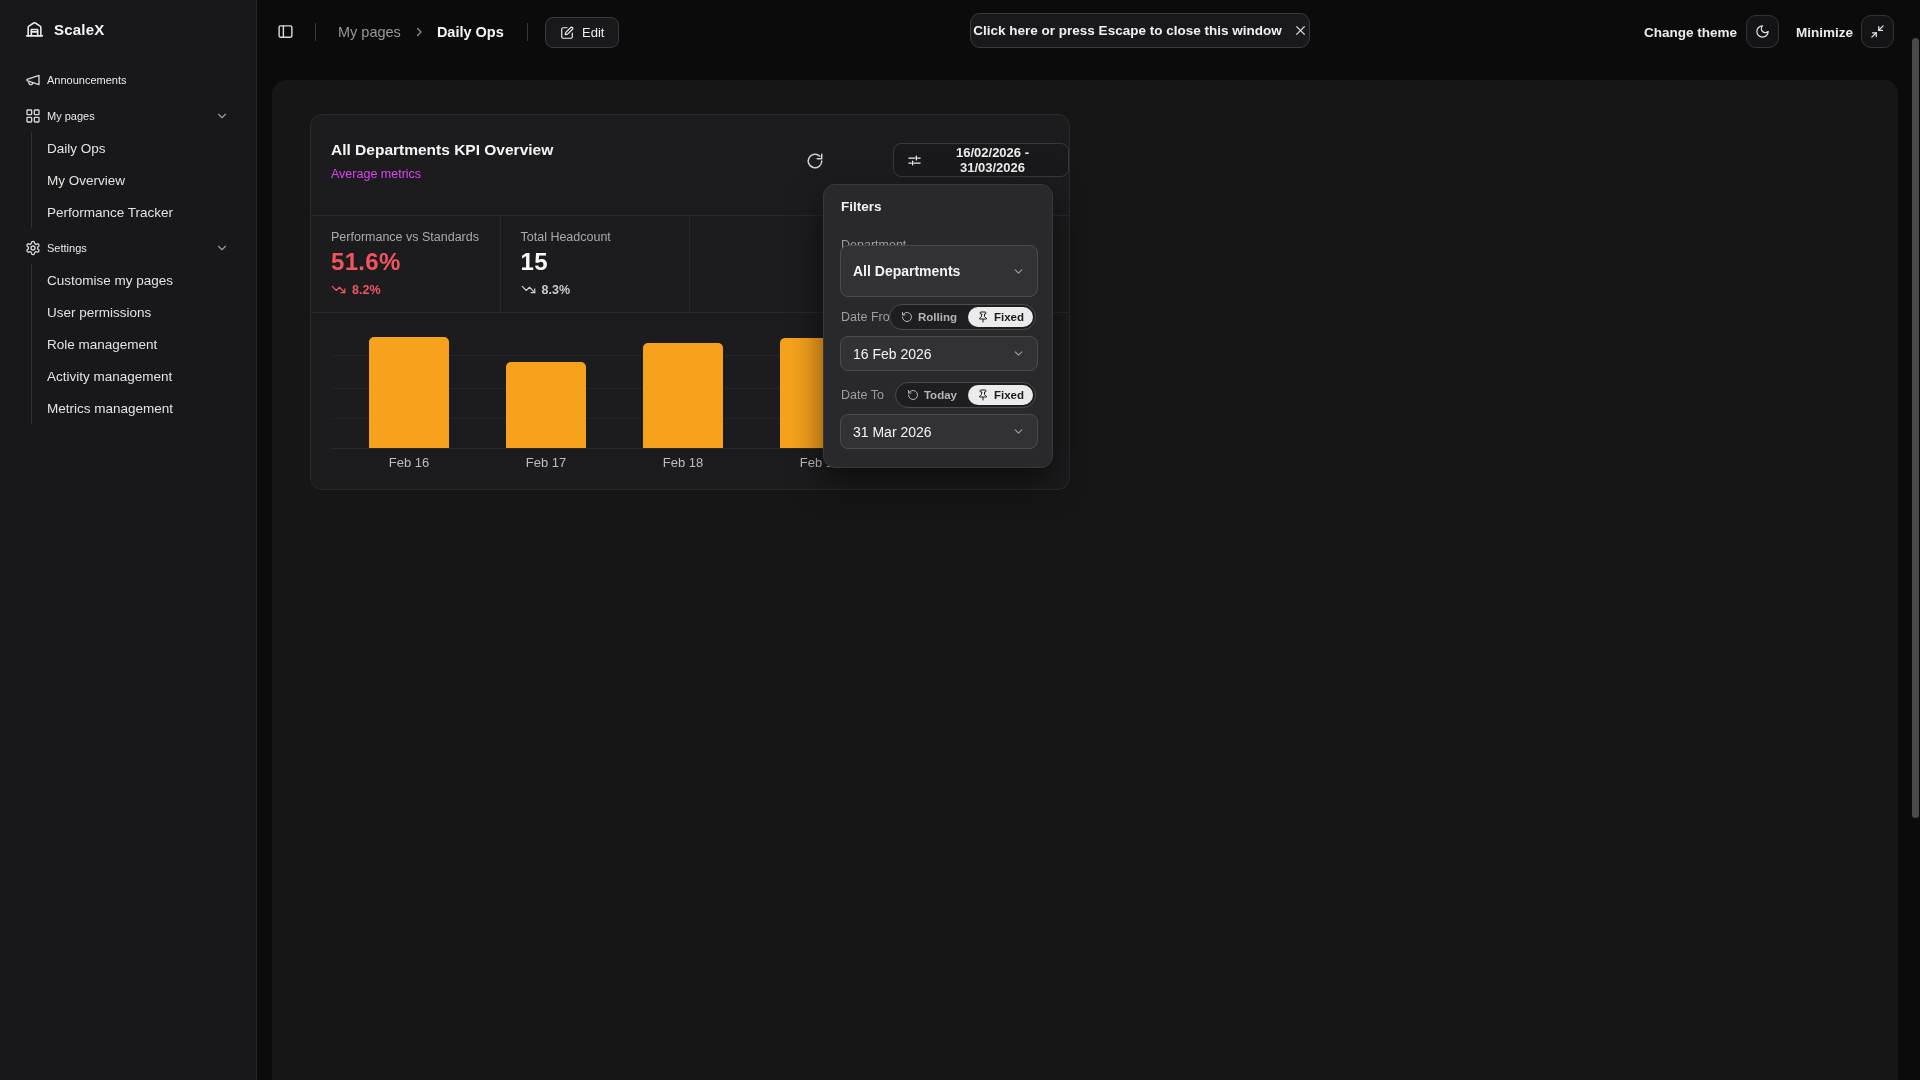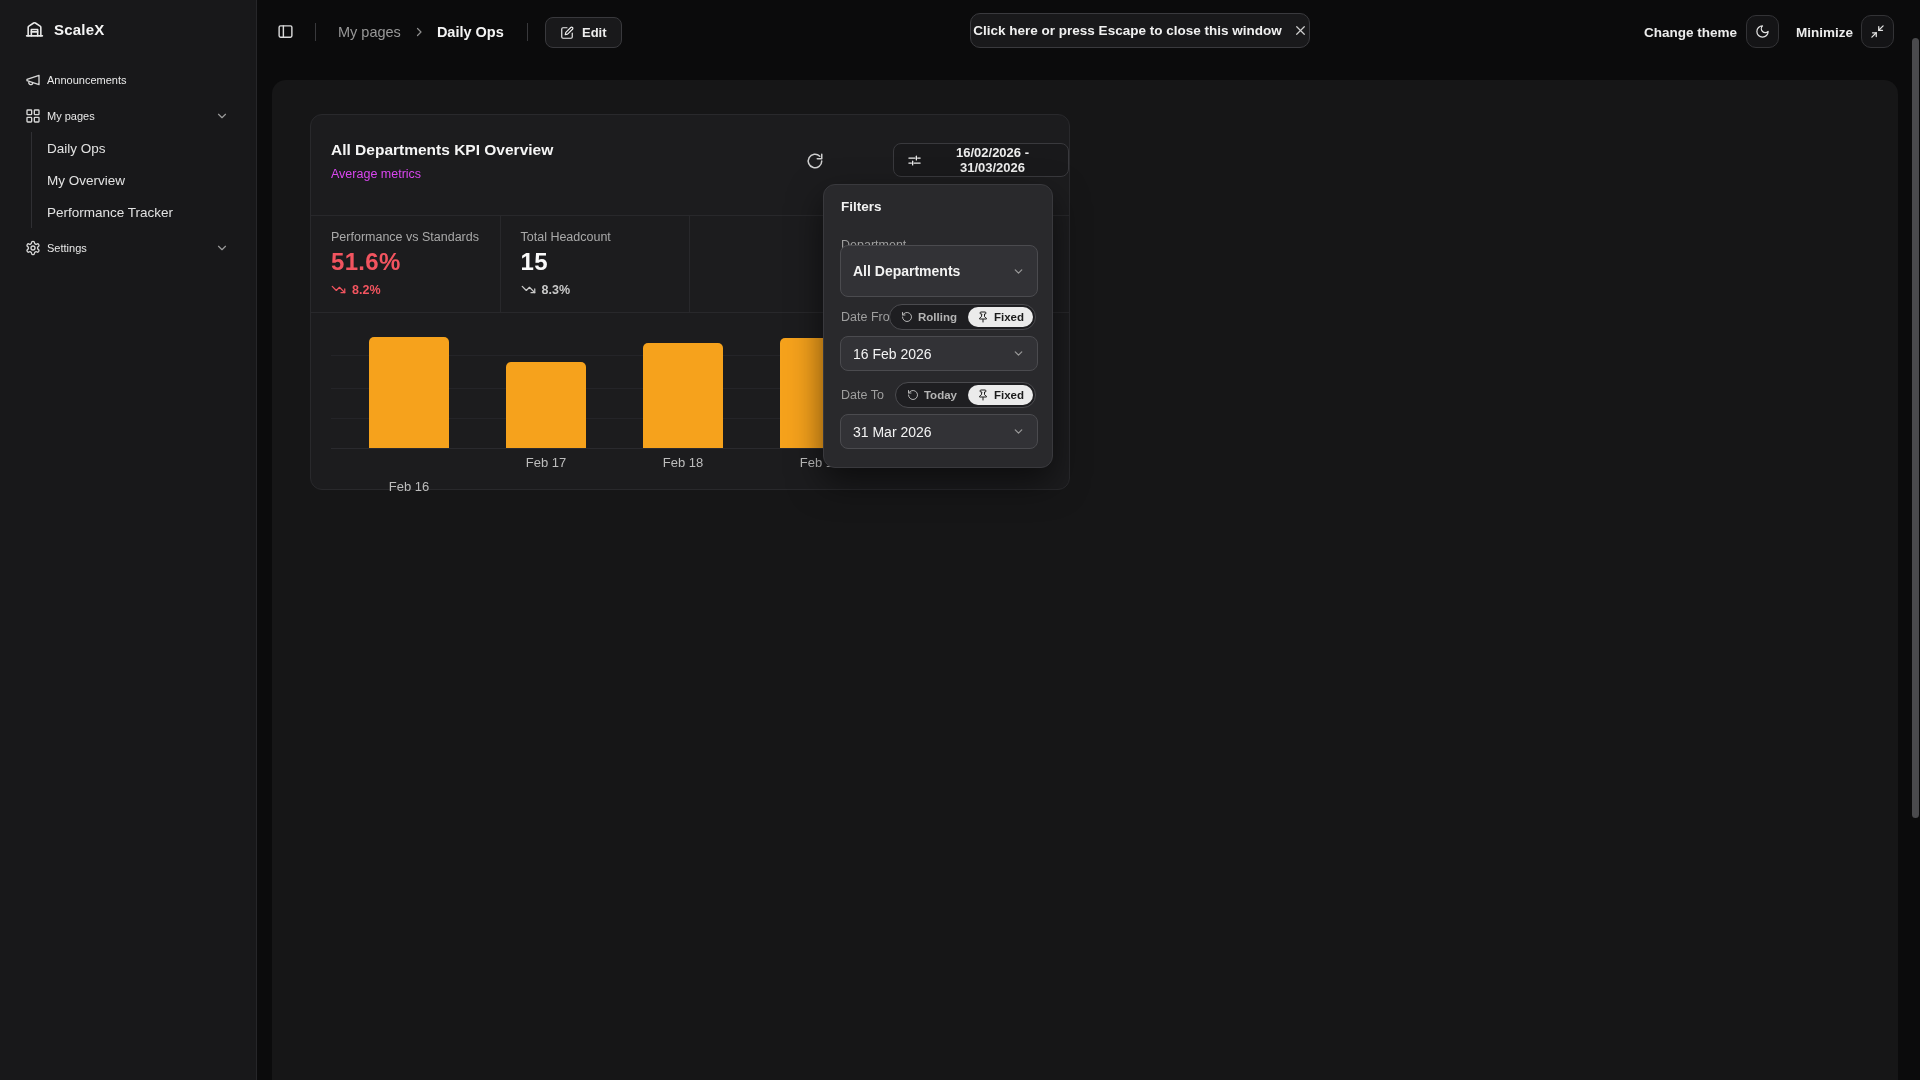--- a/index.html
+++ b/index.html
@@ -26,21 +26,21 @@
   
   .topbar{ position:absolute; left:257px; top:0; right:0; height:64px; }
   .tb-abs{ position:absolute; top:0; height:64px; display:flex; align-items:center; }
   .vdiv{ position:absolute; top:23px; width:1px; height:18px; background:#39393c; }
   .panel-toggle{ position:absolute; left:20px; top:23px; color:#dadada; cursor:pointer; }
   .crumb-grey{ font-size:14.5px; color:#989898; cursor:pointer; }
   .crumb-white{ font-size:14.5px; color:#f4f4f4; font-weight:bold; }
   .crumb-sep{ color:#8f8f8f; }
   .btn{ display:flex; align-items:center; gap:8px; background:#19191b; border:1px solid #39393d;
         border-radius:8px; color:#ededed; cursor:pointer; }
-  .edit-btn{ position:absolute; left:288px; top:17px; height:31px; padding:0 14px; font-size:13px; font-weight:bold; }
+  .edit-btn{ position:absolute; left:288px; top:17px; height:31px; padding:0 14px; font-size:13px; font-weight:normal; }
   .banner{ position:absolute; left:713px; top:13px; width:340px; height:35px; background:#19191b;
            border:1px solid #3a3a3e; border-radius:10px; display:flex; align-items:center;
            justify-content:center; gap:12px; font-size:13.5px; font-weight:bold; color:#f0f0f0; cursor:pointer; }
   .banner .icon{ color:#cfcfcf; }
   .tb-label{ position:absolute; top:0; height:64px; display:flex; align-items:center; font-size:13.5px; font-weight:bold; color:#ececec; }
   .sq-btn{ position:absolute; top:15px; width:33px; height:33px; border-radius:10px; background:#141416;
            border:1px solid #333336; display:flex; align-items:center; justify-content:center; color:#e3e3e3; cursor:pointer; }
 
   
   .panel{ position:absolute; left:272px; top:80px; width:1626px; height:1014px;
@@ -148,20 +148,27 @@
                 <circle cx="12" cy="12" r="3"></circle>
               </svg>
             </span>
       <span class="lbl">Settings</span>
       <span class="icon chev">
               <svg width="14" height="14" viewBox="0 0 24 24" fill="none" stroke="currentColor" stroke-width="2" stroke-linecap="round" stroke-linejoin="round">
                 <polyline points="6 9 12 15 18 9"></polyline>
               </svg>
             </span>
     </div>
+          <div class="nav-children">
+            <div class="nav-child">Customise my pages</div>
+            <div class="nav-child">User permissions</div>
+            <div class="nav-child">Role management</div>
+            <div class="nav-child">Activity management</div>
+            <div class="nav-child">Metrics management</div>
+          </div>
         </div>
       </nav>
   </aside>
 
   <header class="topbar">
     <span class="panel-toggle icon">
       <svg width="17" height="17" viewBox="0 0 24 24" fill="none" stroke="currentColor" stroke-width="2" stroke-linecap="round">
           <rect x="3" y="4" width="18" height="16" rx="2"></rect>
           <line x1="9" y1="4" x2="9" y2="20"></line>
         </svg>
@@ -271,21 +278,21 @@
     </div>
         </div>
         <div class="tile"></div>
       </div>
     <div class="chart" id="chart">
         <div class="gridline" style="top: 40px;"></div>
         <div class="gridline" style="top: 73px;"></div>
         <div class="gridline" style="top: 103px;"></div>
         <div class="baseline"></div>
         <div class="bar" style="left: 38px; top: 22px; height: 111px; background: rgb(246, 162, 28);"></div>
-        <div class="bar-label" style="left: 38px; margin-top: 24px;">Feb 16</div>
+        <div class="bar-label" style="left: 38px;">Feb 16</div>
         <div class="bar" style="left: 175px; top: 47px; height: 86px; background: rgb(246, 162, 28);"></div>
         <div class="bar-label" style="left: 175px;">Feb 17</div>
         <div class="bar" style="left: 312px; top: 28px; height: 105px; background: rgb(246, 162, 28);"></div>
         <div class="bar-label" style="left: 312px;">Feb 18</div>
         <div class="bar" style="left: 449px; top: 23px; height: 110px; background: rgb(246, 162, 28);"></div>
         <div class="bar-label" style="left: 449px;">Feb 19</div>
       </div>
   </section>
 
   <div class="popover">

